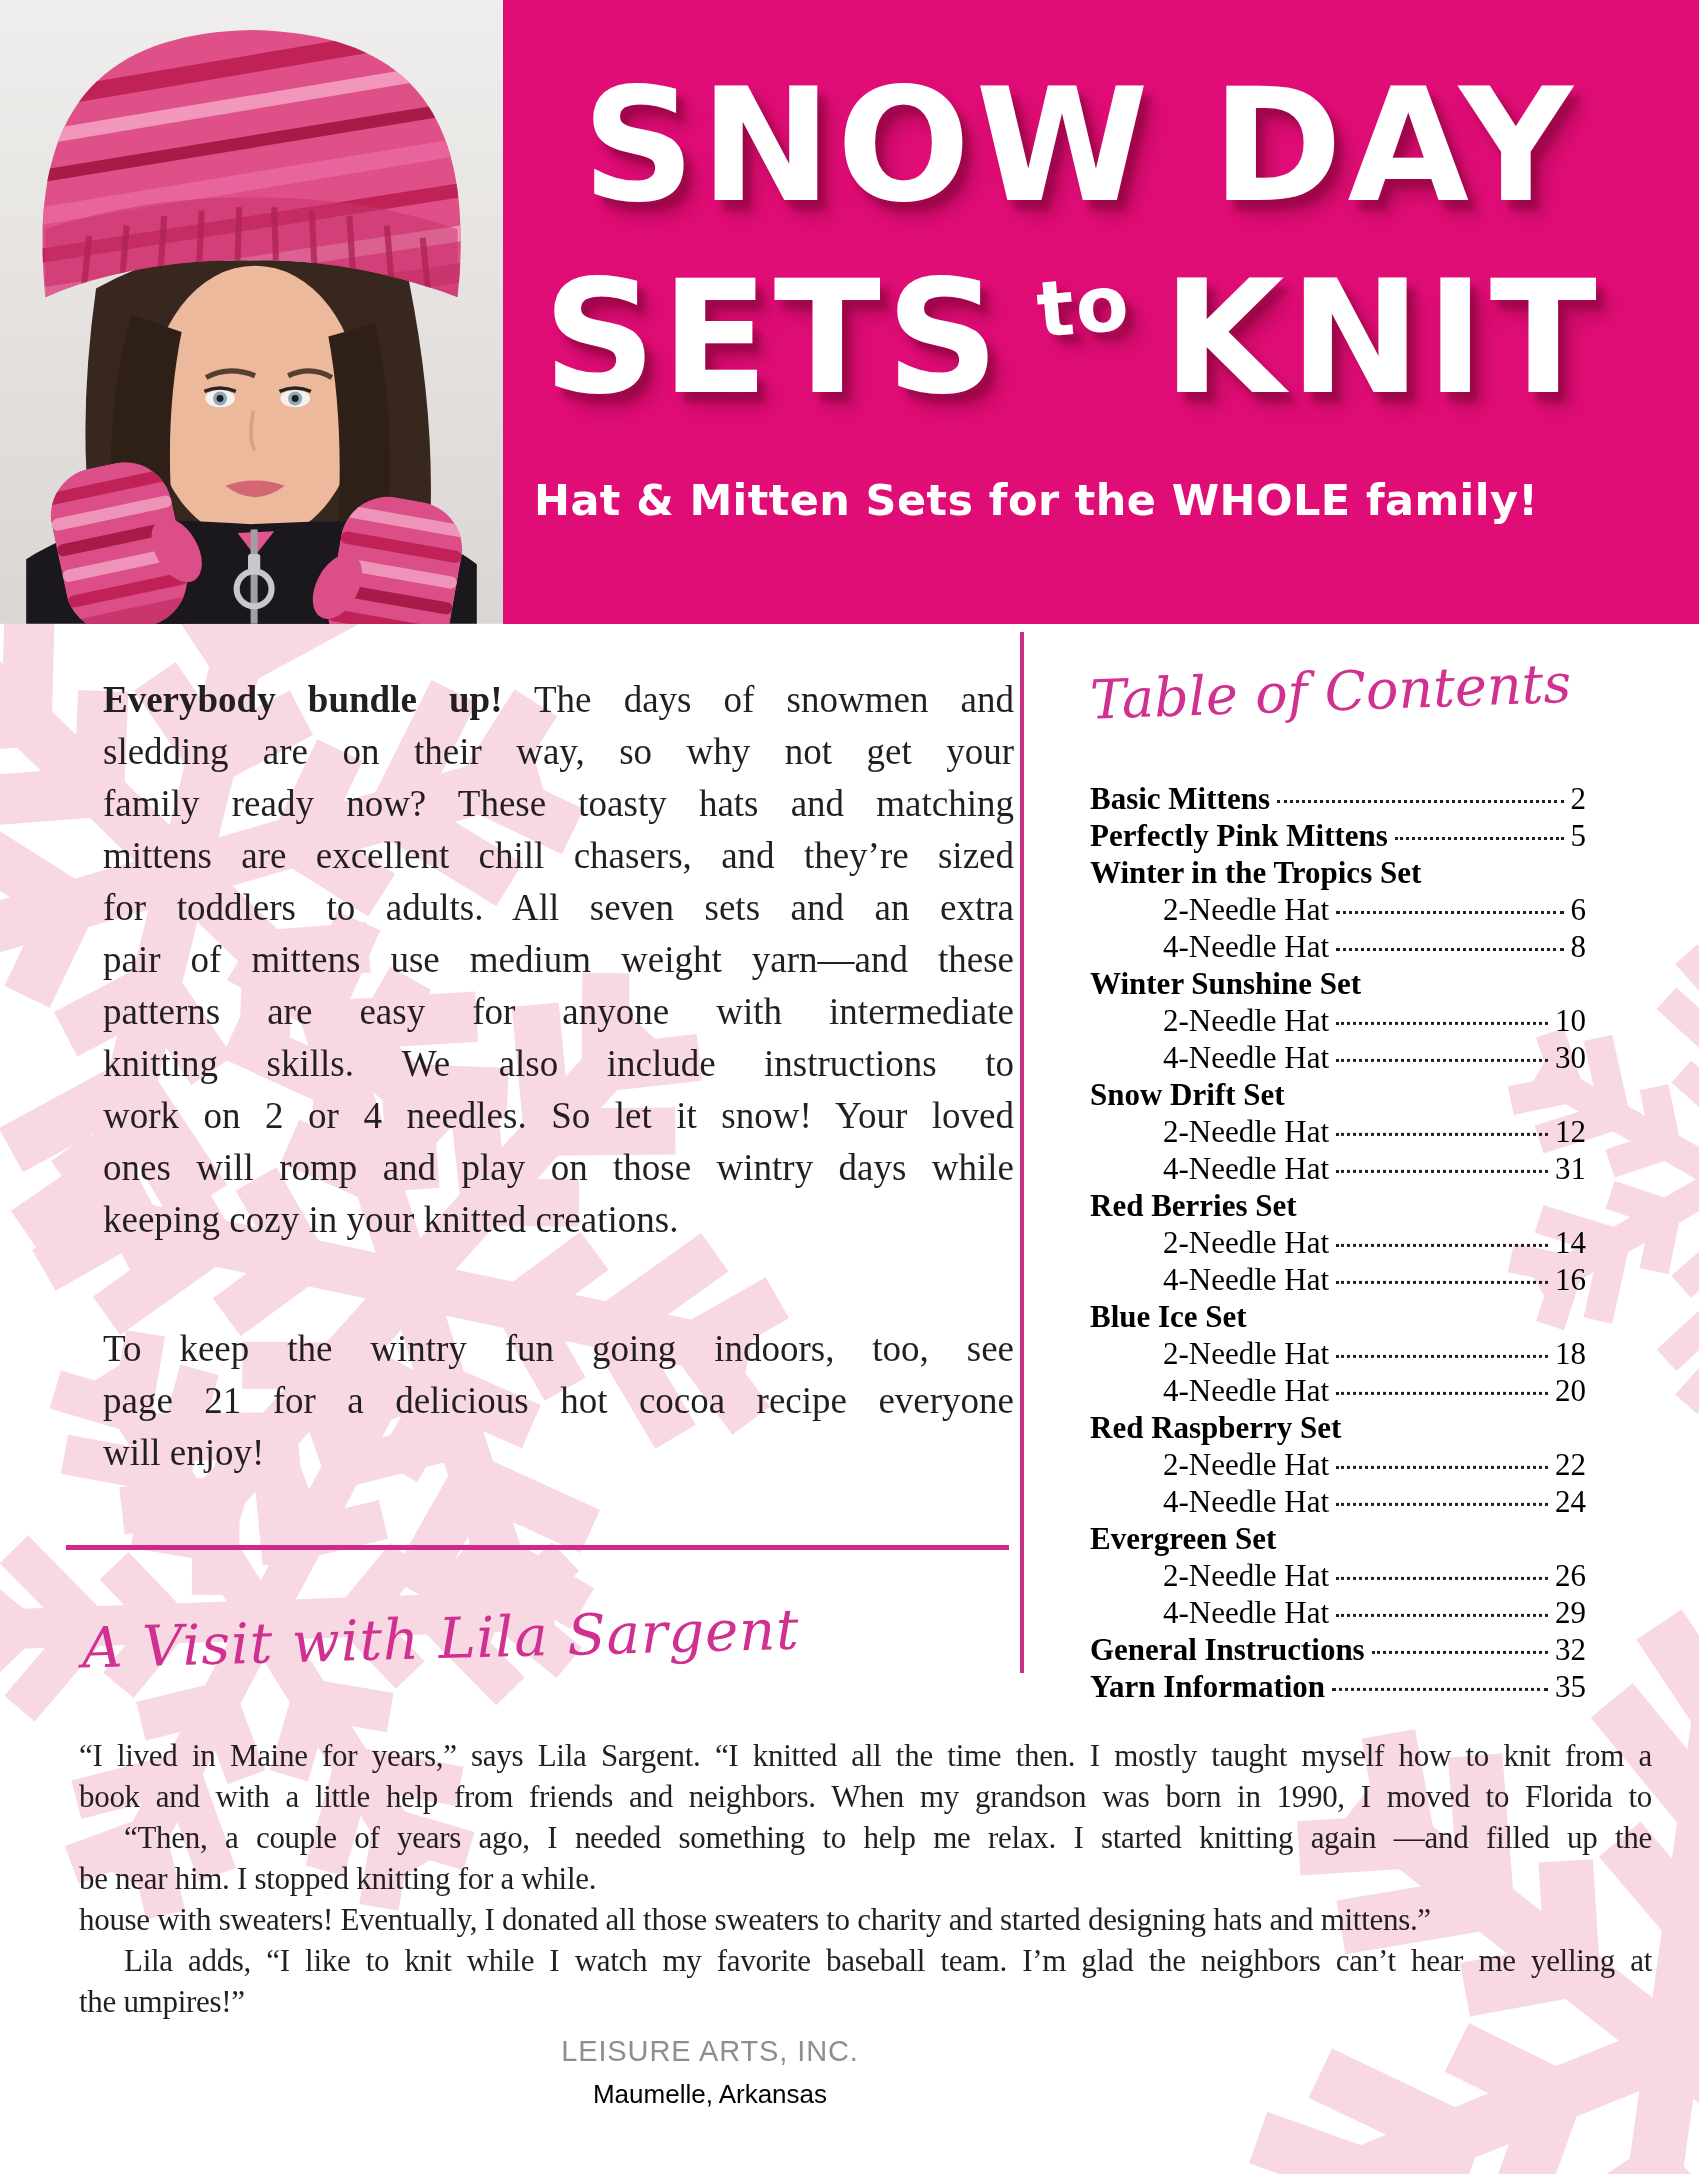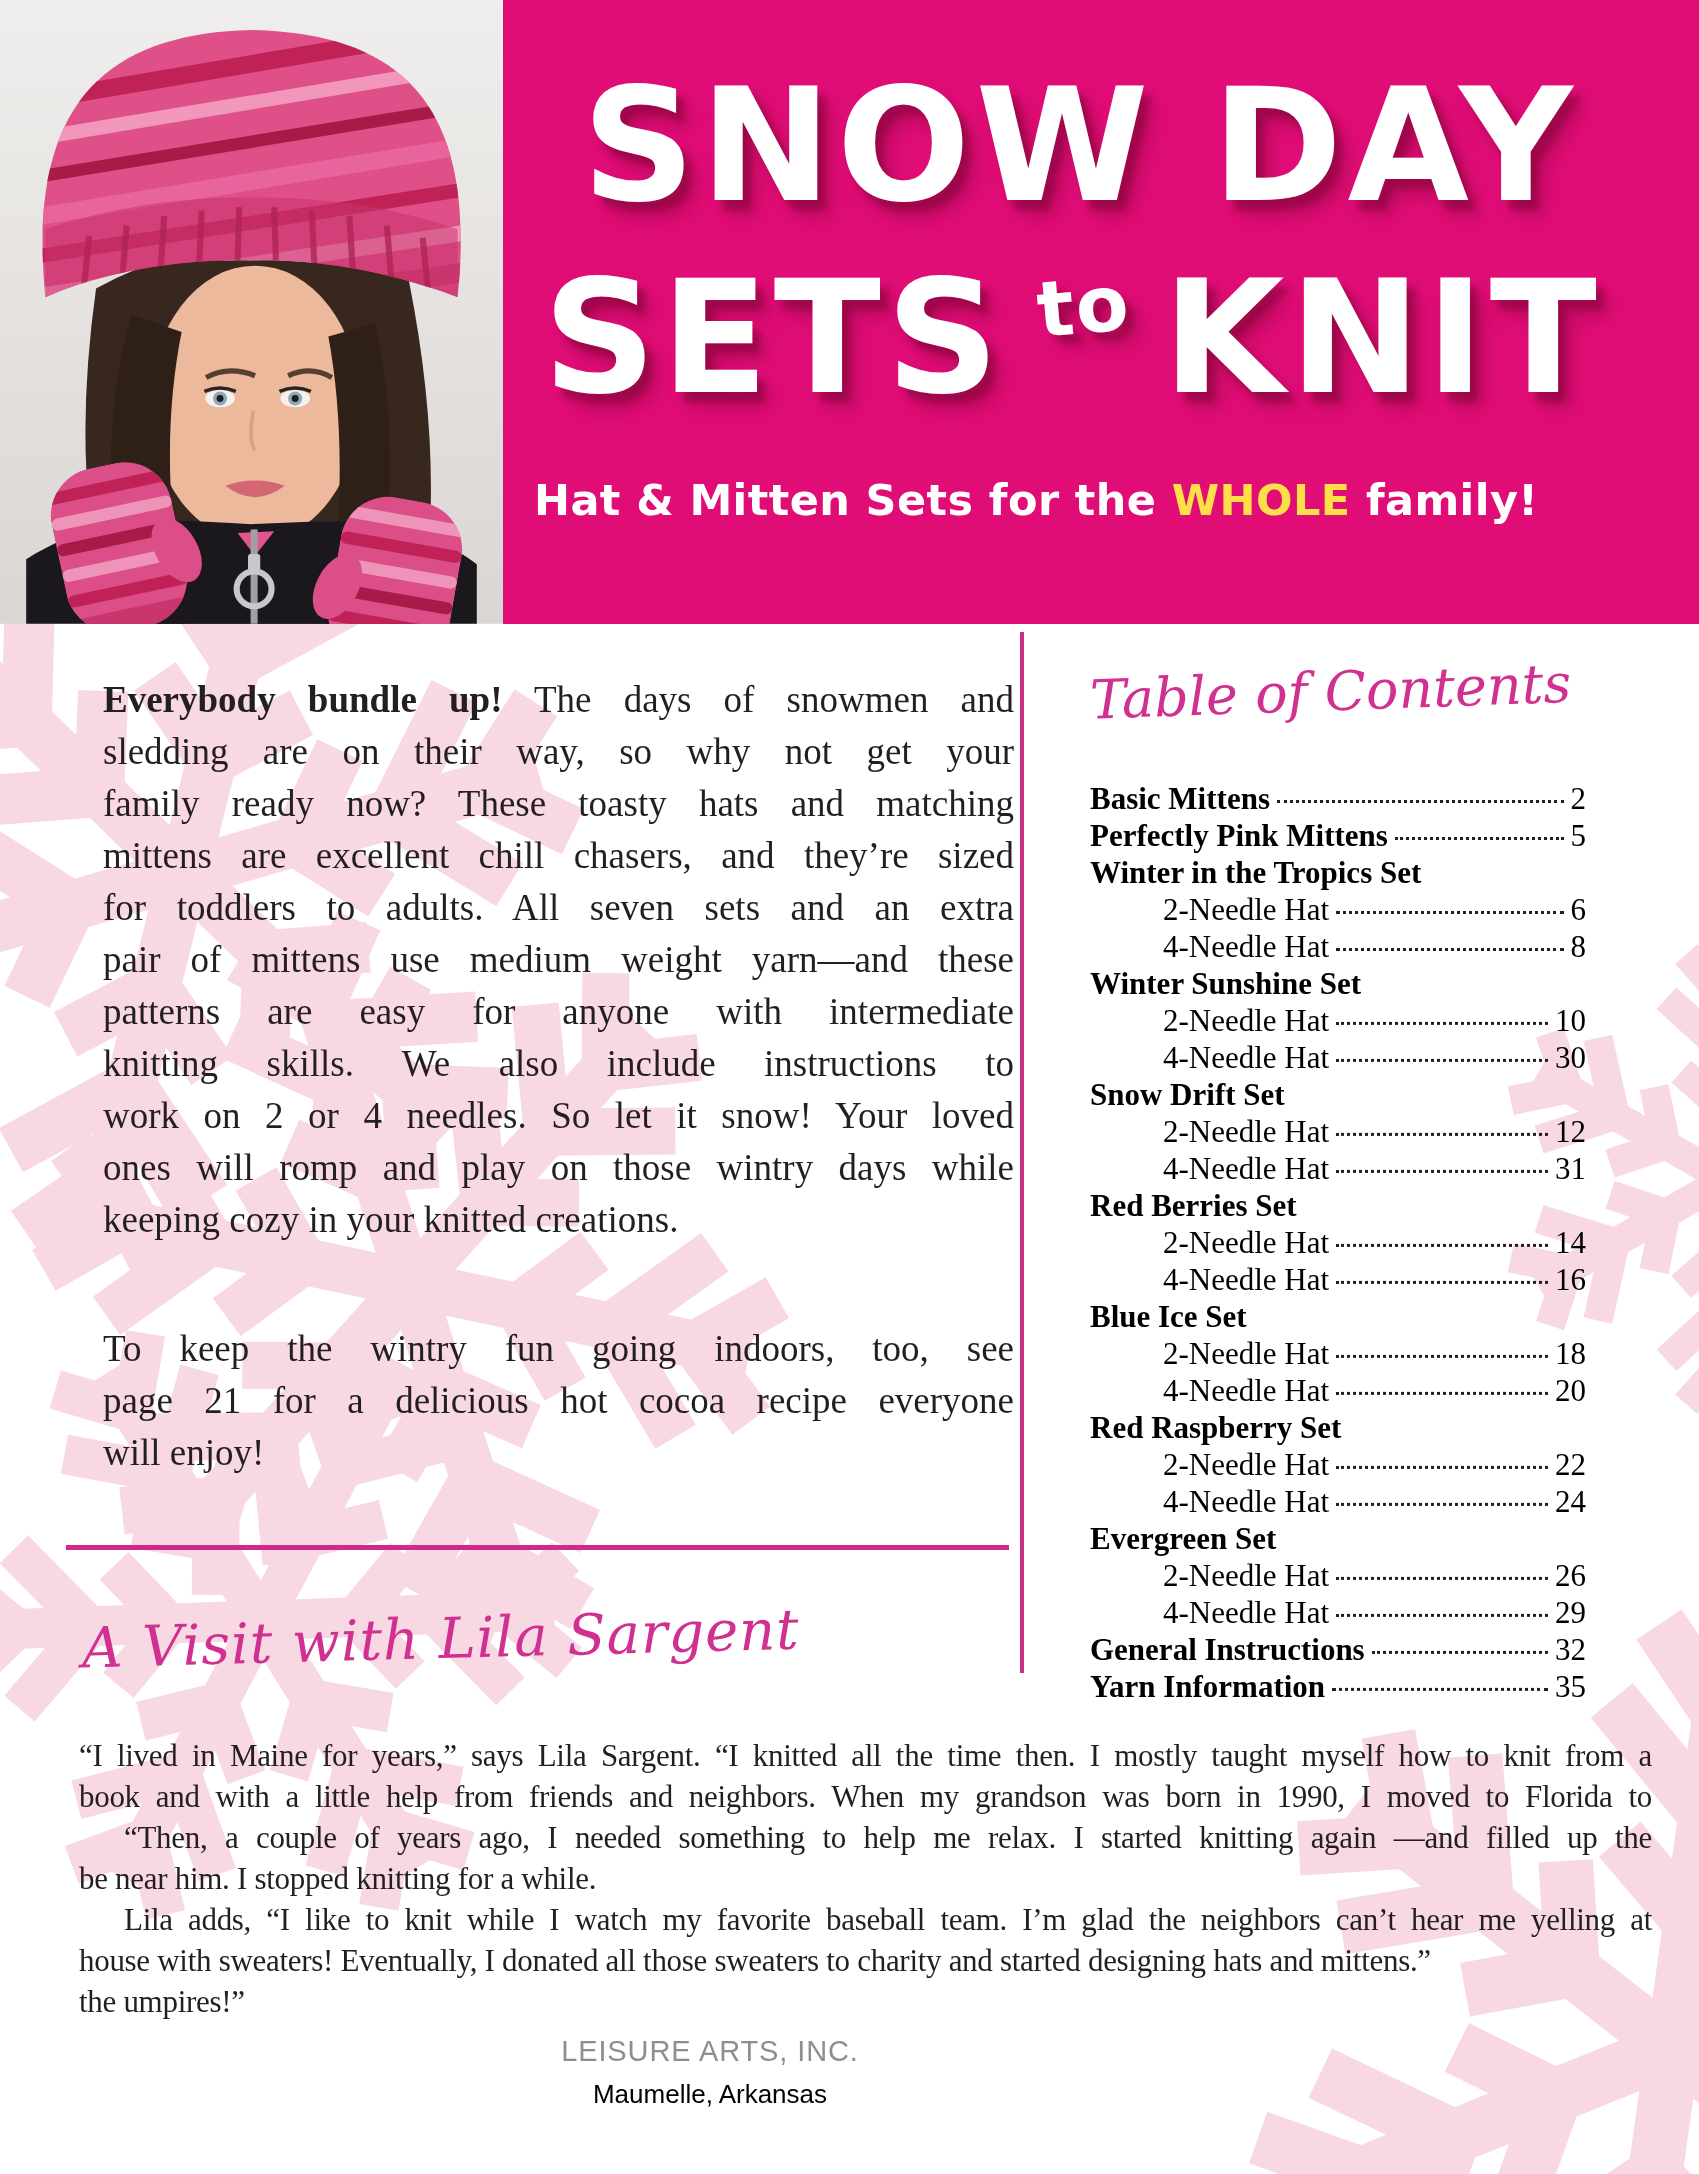--- a/index.html
+++ b/index.html
@@ -17,21 +17,21 @@
          font-family:"DejaVu Sans", sans-serif;font-weight:bold;}
   .trow{display:flex;justify-content:space-between;align-items:center;
         font-size:157px;line-height:180px;letter-spacing:5.2px;
         text-shadow:7.9px 9.6px 6.1px rgba(128,6,54,0.55), 14px 17.5px 19px rgba(128,6,54,0.35);}
   .trow1{margin-left:79px;width:996px;}
   .trow2{margin-left:40px;width:1059px;margin-top:12.2px;}
   .tsmall{font-size:77px;letter-spacing:1.7px;transform:translateY(-31px) rotate(-5deg);}
   .subtitle{position:absolute;left:31px;top:475px;width:1135px;
             font-family:"DejaVu Sans", sans-serif;font-weight:bold;font-size:43px;
             color:#ffffff;letter-spacing:0.4px;white-space:nowrap;}
-  .subtitle .hl{color:#fde047;}
+  .subtitle .hl{color:#ffffff;}
   
   .vsep{position:absolute;left:1020px;top:632px;width:4.4px;height:1041px;background:#c92f85;z-index:1;}
   .divider{position:absolute;left:66px;top:1545px;width:943px;height:5.2px;background:#cf2a8a;z-index:1;}
   
   .col-left{position:absolute;left:79px;top:674px;width:935px;z-index:1;
             font-size:37px;line-height:52px;}
   .bline{text-align:justify;text-align-last:justify;}
   .bline.left{text-align-last:left;}
   .bline strong{font-weight:bold;margin-left:24px;}
   .para2{margin-top:77px;}
@@ -389,23 +389,23 @@
   <div class="visit-body">
 
       <div class="bline vline"><span>“I lived in Maine for years,” says Lila Sargent. “I knitted all the time then. I mostly taught myself how to knit from a</span></div>
 
       <div class="bline vline"><span>book and with a little help from friends and neighbors. When my grandson was born in 1990, I moved to Florida to</span></div>
 
       <div class="bline vline ind"><span>“Then, a couple of years ago, I needed something to help me relax. I started knitting again —and filled up the</span></div>
 
       <div class="bline vline left"><span>be near him. I stopped knitting for a while.</span></div>
 
+      <div class="bline vline left"><span>house with sweaters! Eventually, I donated all those sweaters to charity and started designing hats and mittens.”</span></div>
+
       <div class="bline vline ind"><span>Lila adds, “I like to knit while I watch my favorite baseball team. I’m glad the neighbors can’t hear me yelling at</span></div>
-
-      <div class="bline vline left"><span>house with sweaters! Eventually, I donated all those sweaters to charity and started designing hats and mittens.”</span></div>
 
       <div class="bline vline left"><span>the umpires!”</span></div>
     </div>
 
   <div class="footer">
     <div class="footer-line1">LEISURE ARTS, INC.</div>
     <div class="footer-line2">Maumelle, Arkansas</div>
   </div>
 
 </div>

